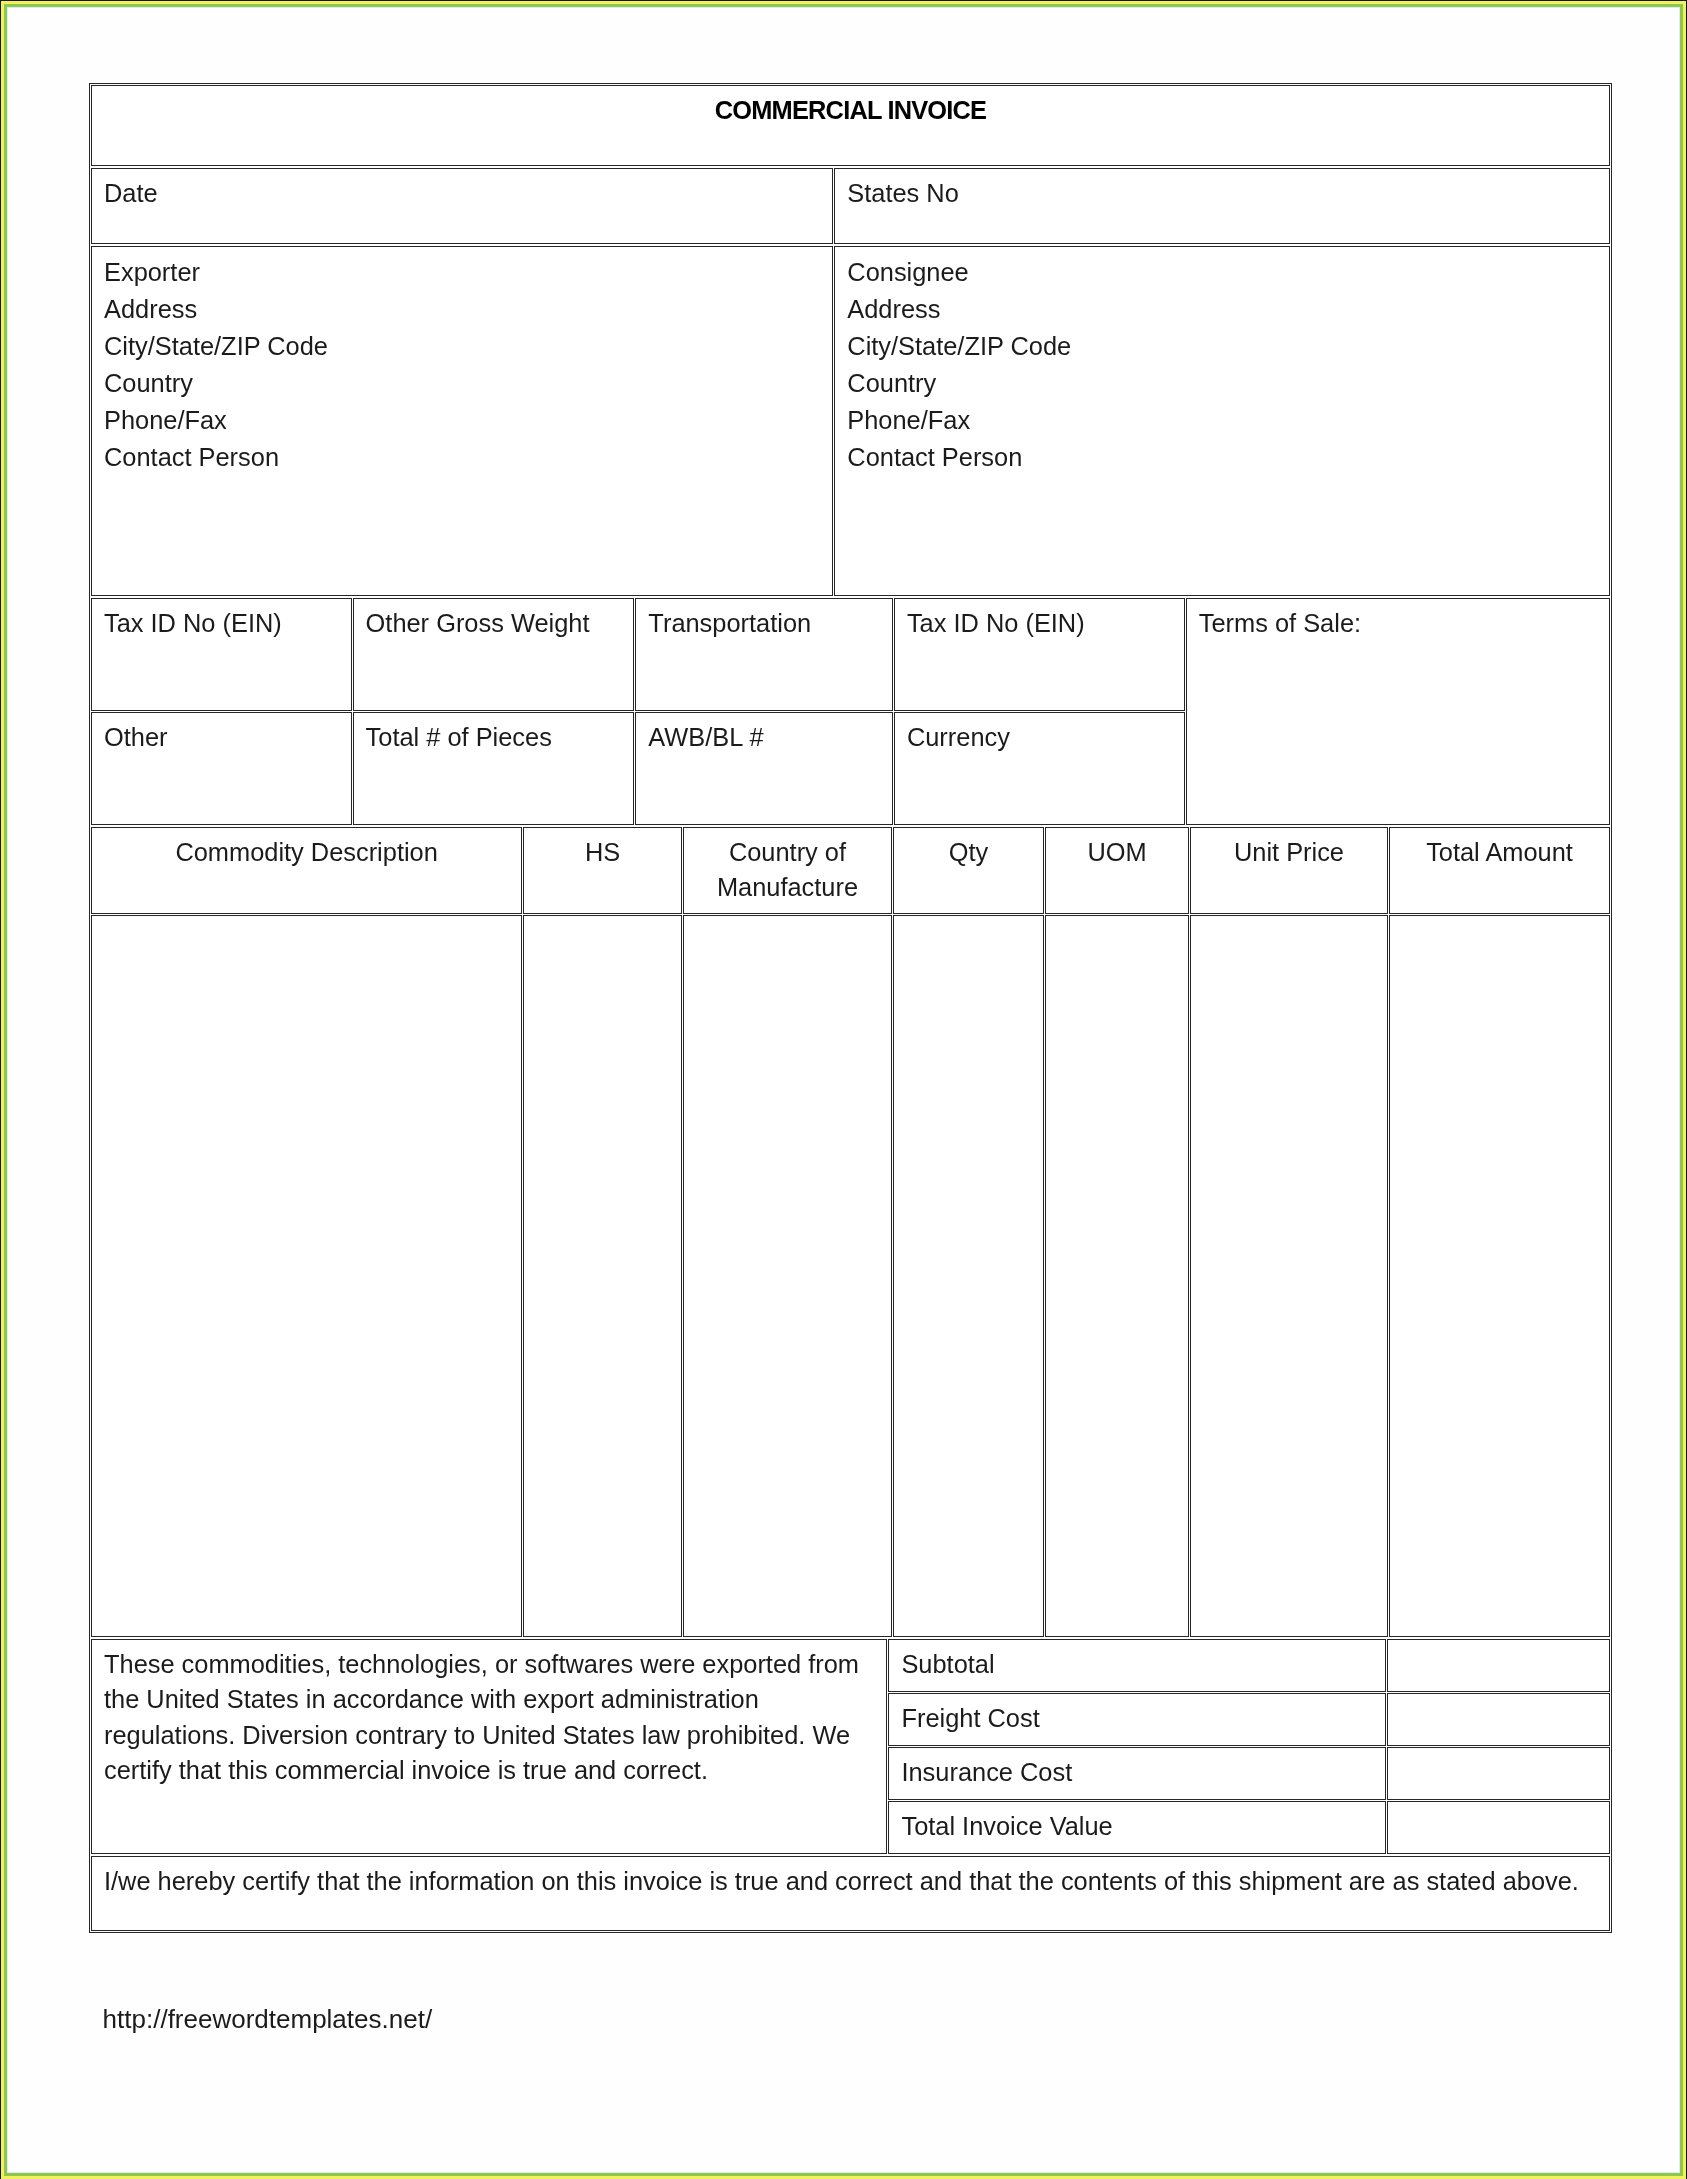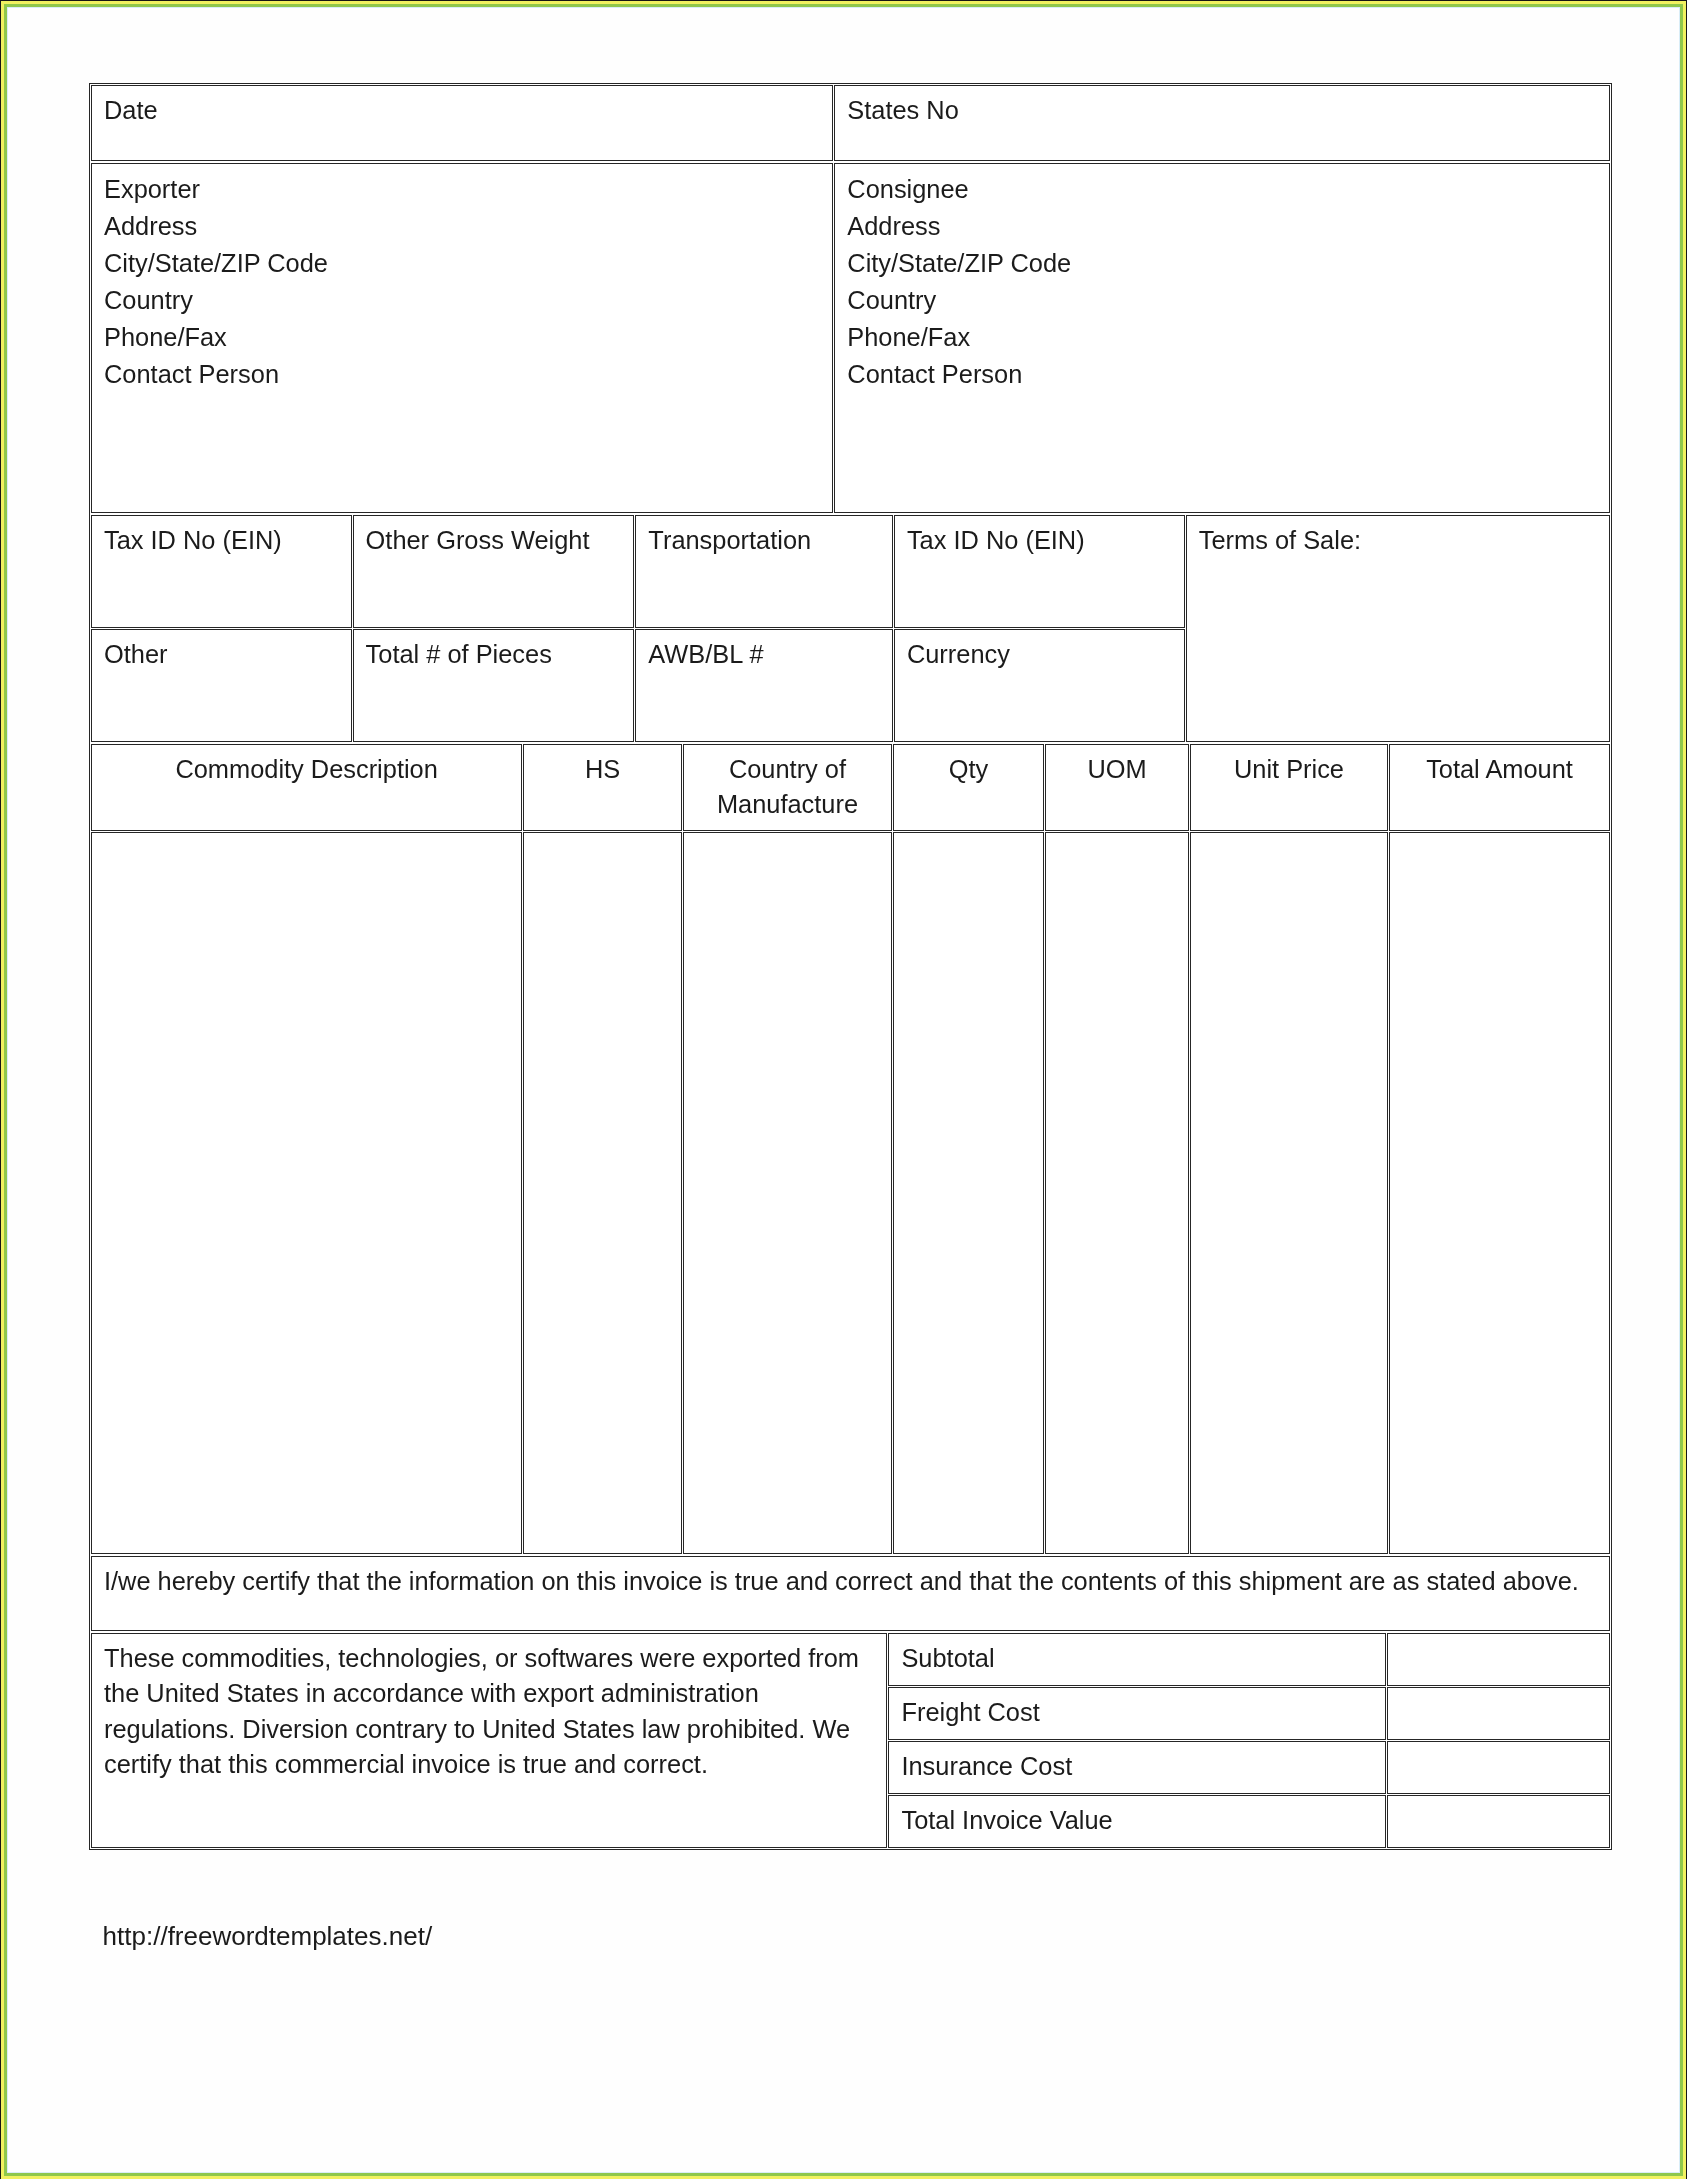--- a/index.html
+++ b/index.html
@@ -54,20 +54,27 @@
 <body>
 
 <div class="frame-black">
  <div class="frame-yellow">
   <div class="frame-green">
    <div class="frame-blue">
 
     <div class="doc">
       <div class="invoice">
 
+        <table class="band">
+          <tbody>
+                  <tr>
+            <td class="title-cell">COMMERCIAL INVOICE</td>
+          </tr>
+        </tbody>
+              </table>
 
         <table class="band">
           <colgroup>
                   <col style="width:48.9%">
                   <col style="width:51.1%">
                 </colgroup>
           <tbody>
                   <tr>
             <td class="hdr-cell">
               <span>Date</span>
@@ -175,28 +182,20 @@
             <td class="comm-body"></td>
             <td class="comm-body"></td>
             <td class="comm-body"></td>
             <td class="comm-body"></td>
             <td class="comm-body"></td>
           </tr>
         </tbody>
               </table>
 
         <table class="band">
-          <tbody>
-                  <tr>
-            <td class="decl-cell">I/we hereby certify that the information on this invoice is true and correct and that the contents of this shipment are as stated above.</td>
-          </tr>
-        </tbody>
-              </table>
-
-        <table class="band">
           <colgroup>
             <col style="width:52.5%">
                   <col style="width:32.8%">
                   <col style="width:14.7%">
           </colgroup>
           <tbody>
                   <tr>
             <td class="cert-cell" rowspan="4">These commodities, technologies, or softwares were exported from the United States in accordance with export administration regulations. Diversion contrary to United States law prohibited. We certify that this commercial invoice is true and correct.</td>
             <td class="tot-label">Subtotal</td>
             <td class="tot-value"></td>
@@ -209,20 +208,28 @@
             <td class="tot-label">Insurance Cost</td>
             <td class="tot-value"></td>
           </tr>
           <tr>
             <td class="tot-label">Total Invoice Value</td>
             <td class="tot-value"></td>
           </tr>
         </tbody>
               </table>
 
+        <table class="band">
+          <tbody>
+                  <tr>
+            <td class="decl-cell">I/we hereby certify that the information on this invoice is true and correct and that the contents of this shipment are as stated above.</td>
+          </tr>
+        </tbody>
+              </table>
+
 
       </div>
 
       <a class="footer-url" href="#">http://freewordtemplates.net/</a>
     </div>
 
    </div>
   </div>
  </div>
 </div>

